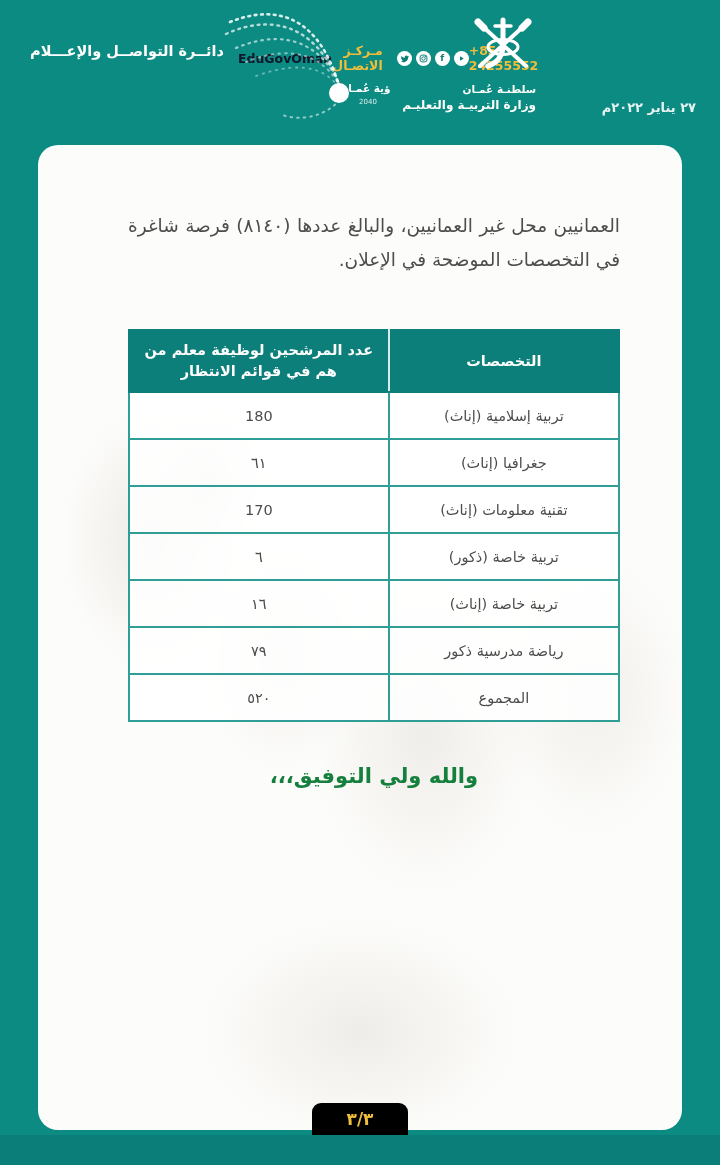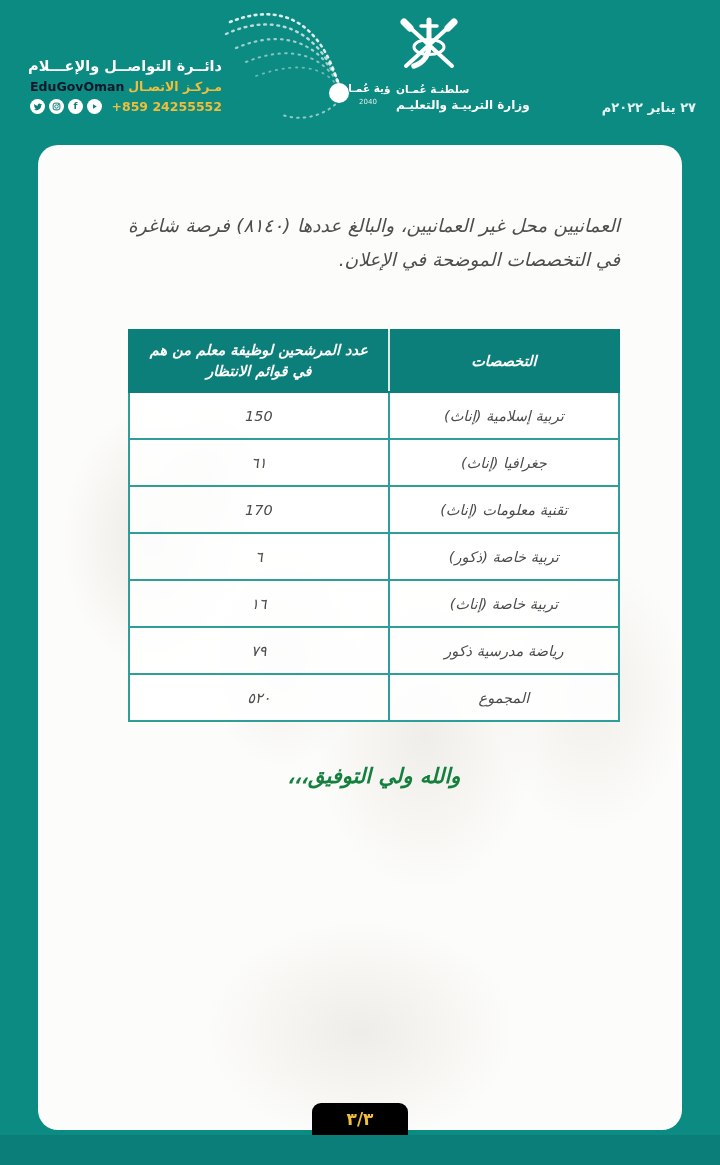--- a/index.html
+++ b/index.html
@@ -6,22 +6,22 @@
   html,body { width:720px; height:1165px; }
   body {
     position:relative;
     background:#0C8B83;
     font-family:"DejaVu Sans", sans-serif;
     overflow:hidden;
   }
 
   
   .dept-block{
-    position:absolute; top:58px; left:30px; width:192px;
-    display:flex; flex-direction:column; gap:5px;
+    position:absolute; top:43px; left:30px; width:192px;
+    display:flex; flex-direction:row; gap:14px;
   }
   .dept-line1{
     color:#ffffff; font-weight:bold; font-size:14.5px; text-align:center;
     direction:rtl; white-space:nowrap;
   }
   .dept-line2{
     display:flex; direction:ltr; justify-content:space-between; align-items:center;
   }
   .dept-handle{ color:#0f172a; font-weight:bold; font-size:12.5px; }
   .dept-callcenter{ color:#F0BE3B; font-weight:bold; font-size:12.5px; direction:rtl; }
@@ -33,21 +33,21 @@
     width:15px; height:15px; border-radius:50%; background:#ffffff;
     display:flex; align-items:center; justify-content:center;
     color:#0C7E79; font-size:9px; font-weight:bold; line-height:1;
   }
   .dept-phone{ color:#F0BE3B; font-weight:bold; font-size:12.5px; direction:ltr; }
 
   .vision-logo{ position:absolute; top:0; left:222px; }
 
   .emblem-block{
     position:absolute; top:14px; left:396px; width:140px;
-    display:flex; flex-direction:column; align-items:flex-start; gap:3px;
+    display:flex; flex-direction:column; align-items:flex-end; gap:3px;
   }
   .emblem-sultanate{ color:#fdfdfb; font-size:10.5px; font-weight:bold; direction:rtl; }
   .emblem-ministry{ color:#fdfdfb; font-size:12px; font-weight:bold; direction:rtl; }
 
   .doc-date{
     position:absolute; top:100px; right:24px;
     color:#E7F3F1; font-size:13px; font-weight:bold; direction:rtl;
   }
 
   
@@ -58,21 +58,21 @@
   .watermark{
     position:absolute; inset:0; pointer-events:none;
     background:
       radial-gradient(140px 200px at 18% 40%, rgba(203,192,182,.30), transparent 65%),
       radial-gradient(120px 170px at 38% 52%, rgba(199,190,180,.22), transparent 65%),
       radial-gradient(170px 240px at 60% 60%, rgba(205,196,186,.26), transparent 65%),
       radial-gradient(150px 210px at 86% 56%, rgba(203,194,184,.22), transparent 65%),
       radial-gradient(240px 170px at 50% 90%, rgba(206,198,188,.28), transparent 65%),
       radial-gradient(90px 120px at 27% 34%, rgba(185,174,164,.18), transparent 60%);
   }
-  .card-content{ position:relative; z-index:1; padding:64px 62px 0 90px;font-style:italic; }
+  .card-content{ position:relative; z-index:1; padding:64px 62px 0 90px; }
 
   .para{
     direction:rtl; text-align:justify; color:#4D4D4D;
     font-size:18.5px; line-height:1.85; font-weight:500;
   }
   .para + .para{ margin-top:24px; }
 
   
   table.spec-table{
     direction:rtl; border-collapse:collapse;
@@ -188,21 +188,21 @@
     <table class="spec-table">
       <thead>
         <tr>
           <th>التخصصات</th>
           <th>عدد المرشحين لوظيفة معلم من هم في قوائم الانتظار</th>
         </tr>
       </thead>
       <tbody>
         <tr>
           <td>تربية إسلامية (إناث)</td>
-          <td>150</td>
+          <td>180</td>
         </tr>
         <tr>
           <td>جغرافيا (إناث)</td>
           <td>٦١</td>
         </tr>
         <tr>
           <td>تقنية معلومات (إناث)</td>
           <td>170</td>
         </tr>
         <tr>

